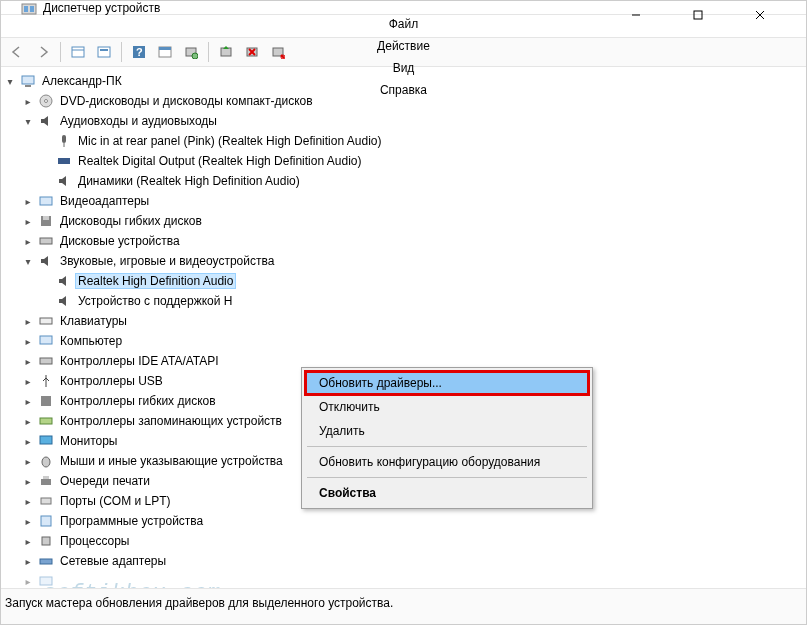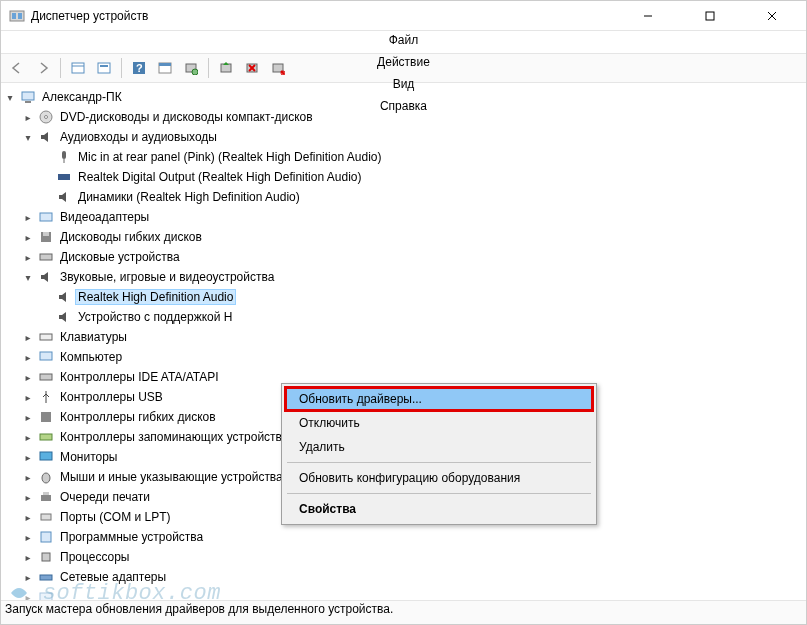--- a/index.html
+++ b/index.html
@@ -9,24 +9,23 @@
     font-size: 12px;
     background: #fff;
     color: #000;
     width: 807px;
     height: 625px;
     overflow: hidden;
     position: relative;
     border: 1px solid #ccc;
   }
   .titlebar {
-    height: 30px;
+    height: 14px;
     display: flex;
-    align-items: center;
-    padding: 0 8px;
+    padding: 0 20px;
     border-bottom: 1px solid #e5e5e5;
   }
   .titlebar .app-icon { width:16px; height:16px; margin-right:6px; }
   .titlebar .title { flex: 1; font-size: 12px; }
   .winbtns { display:flex; gap:18px; padding-right:4px; }
   .winbtn { width:44px; height:28px; display:flex; align-items:center; justify-content:center; }
   .menubar {
     height: 22px;
     display:flex; align-items:center;
     padding: 0 6px;
@@ -51,36 +50,36 @@
     overflow:hidden;
   }
   .row { display:flex; align-items:center; height:20px; white-space:nowrap; }
   .exp { width:14px; text-align:center; color:#555; font-size:10px;}
   .ics { width:16px; height:16px; margin:0 3px; display:flex; align-items:center; justify-content:center;}
   .lbl { padding:1px 3px; }
   .lbl.sel { background:#cce8ff; outline:1px solid #99d1ff; }
   .hl-red { outline:3px solid #e10000; outline-offset:-1px; }
   .ctxmenu {
     position:absolute;
-    left:280px; top:300px;
-    width:316px;
+    left:300px; top:300px;
+    width:292px;
     background:#f0f0f0;
     border:1px solid #a0a0a0;
     box-shadow:2px 2px 4px rgba(0,0,0,.25);
     padding:3px;
     font-size:12px;
   }
   .ctxitem { padding:5px 14px; }
   .ctxitem.hover { background:#90c8f6; }
   .ctxitem.hl-red { outline:3px solid #e10000; outline-offset:-2px;}
   .ctxsep { height:1px; background:#c0c0c0; margin:3px 2px;}
   .ctxitem.bold { font-weight:bold;}
   .statusbar {
     position:absolute; left:0; right:0; bottom:0;
-    height:24px; padding:1px 4px; font-size:12px;
+    height:36px; padding:7px 4px; font-size:12px;
     border-top:1px solid #e5e5e5;
     background:#fafafa;
     white-space:nowrap; overflow:hidden;
   }
   .watermark {
     position:absolute; left:8px; bottom:18px;
     font-size:22px; color:rgba(120,170,200,.45);
     font-style:italic; font-weight:300;
     pointer-events:none;
     letter-spacing:.5px;

